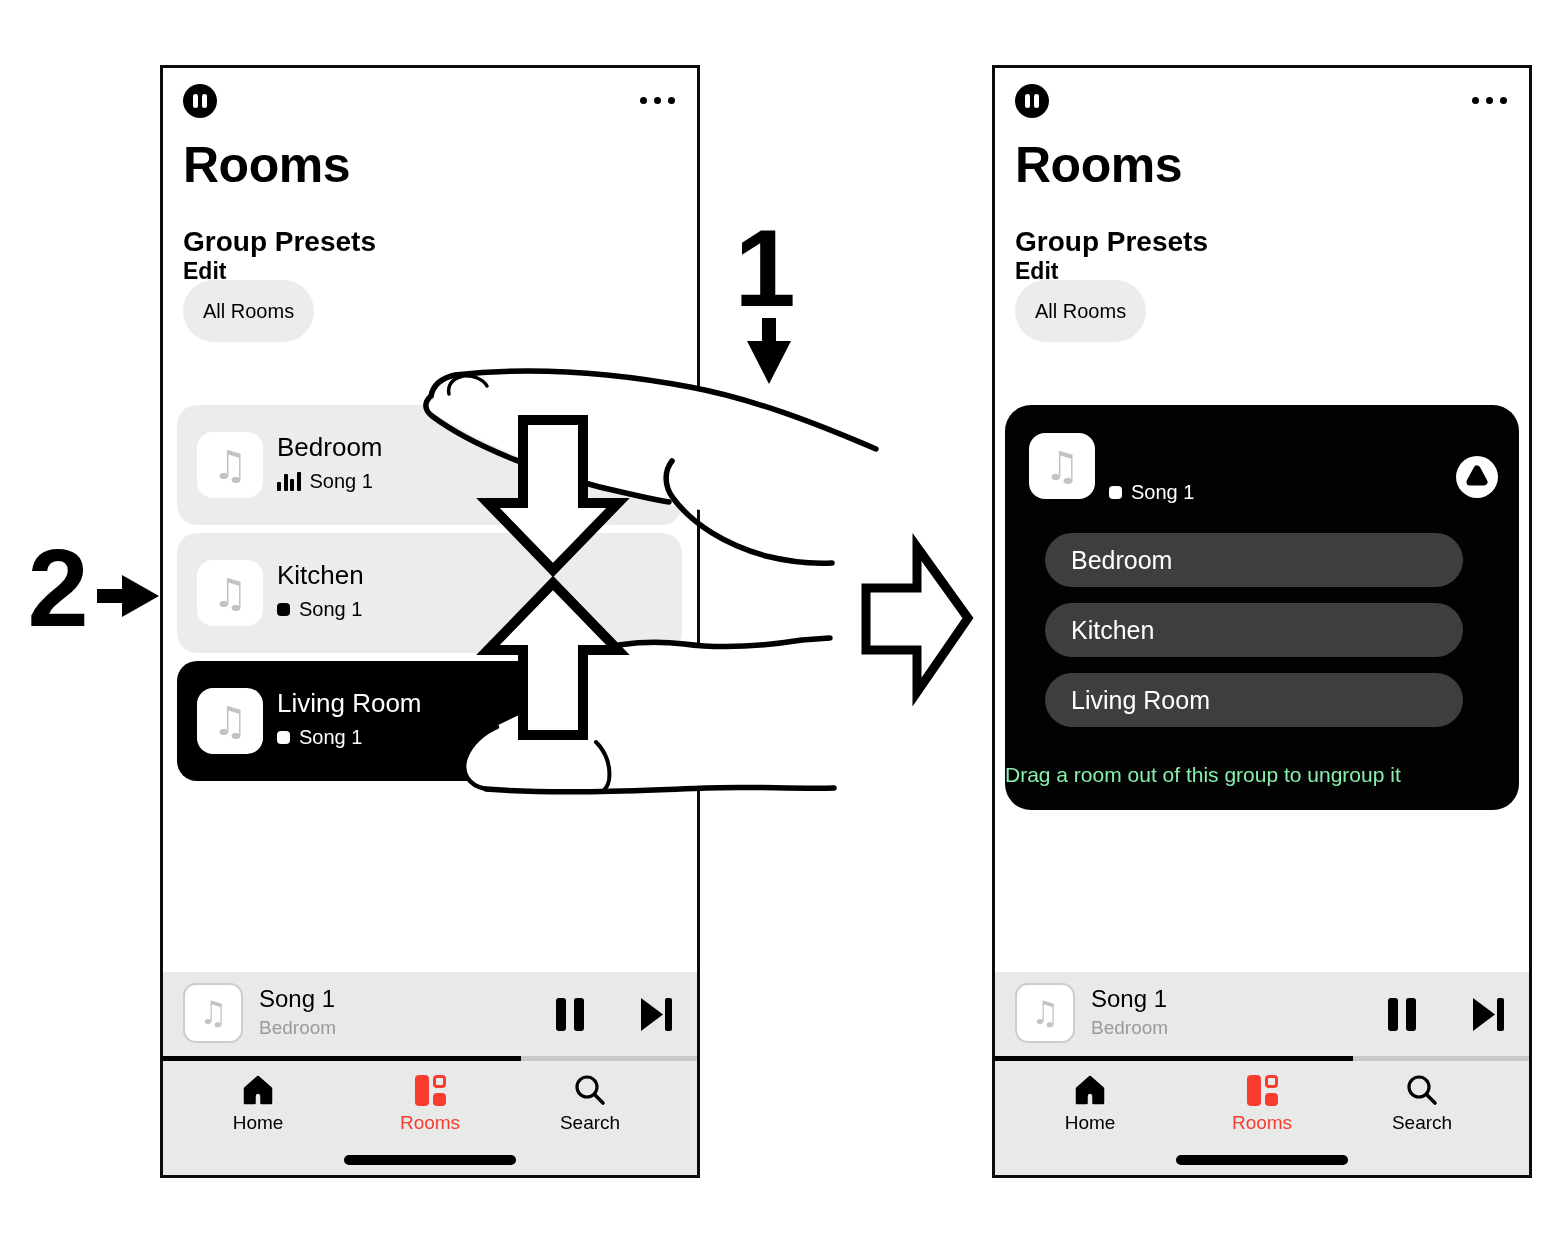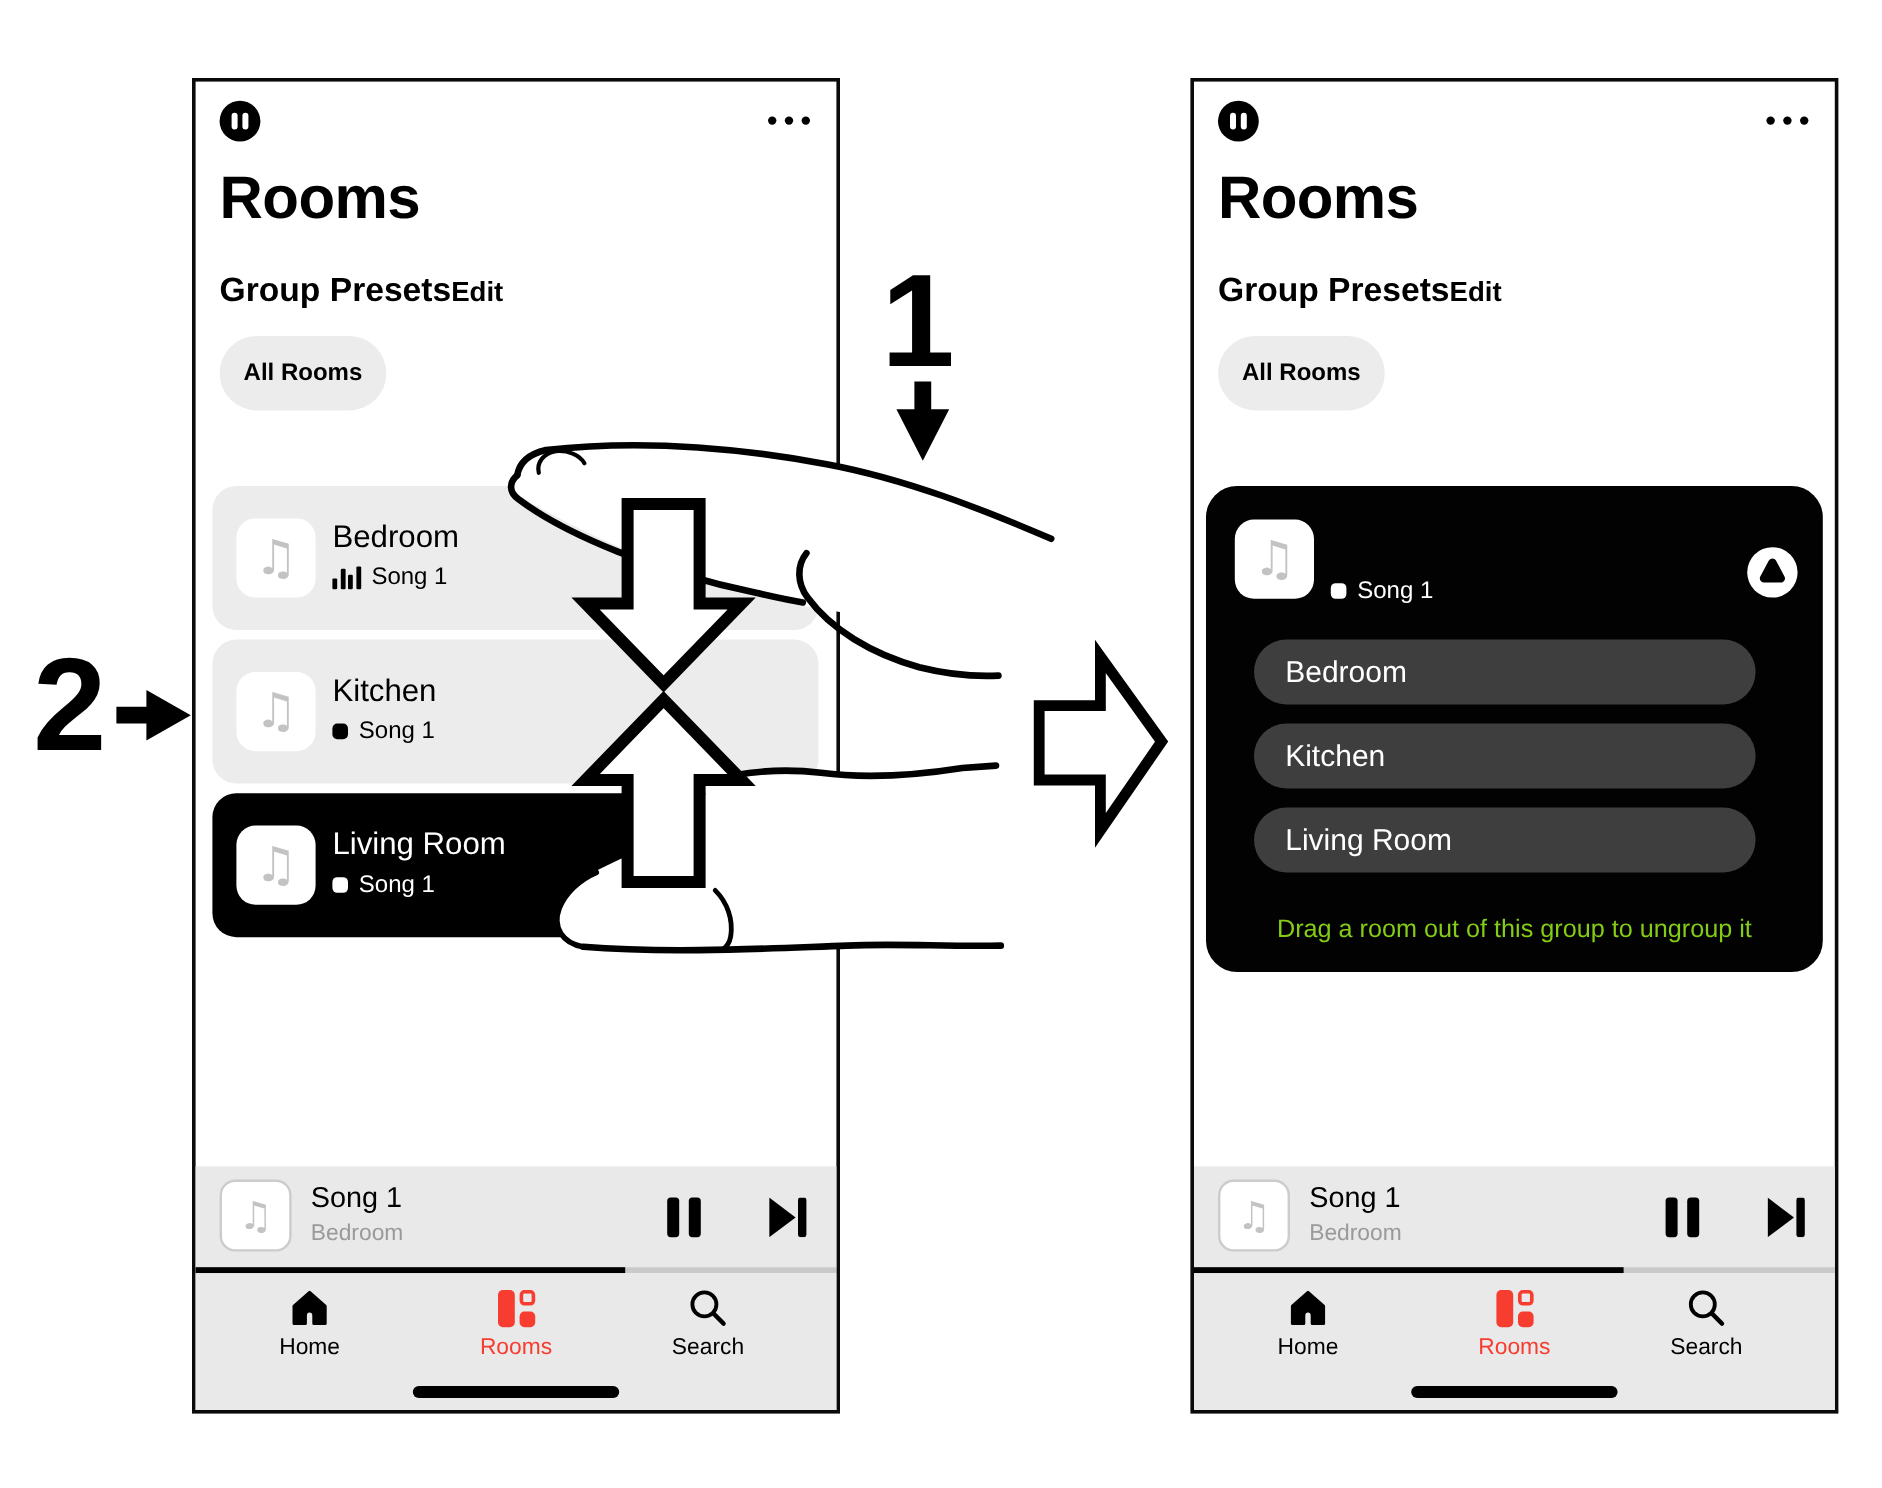--- a/index.html
+++ b/index.html
@@ -17,25 +17,25 @@
   
   .pausebtn{position:absolute;left:20px;top:16px;width:34px;height:34px;border-radius:50%;
             background:#000;display:flex;align-items:center;justify-content:center;gap:4px;}
   .pbar{width:5px;height:14px;background:#fff;border-radius:2.5px;}
   .ellipsis{position:absolute;right:22px;top:29px;display:flex;gap:7px;}
   .ellipsis i{width:7px;height:7px;border-radius:50%;background:#000;}
 
   .page-title{position:absolute;left:20px;top:72px;font-size:50px;font-weight:700;
               letter-spacing:-0.5px;line-height:1;}
   .sectionrow{position:absolute;left:20px;right:22px;top:158px;display:flex;
-              justify-content:flex-start;align-items:baseline;}
+              justify-content:flex-start;align-items:baseline;flex-direction:column;}
   .section-title{font-size:28px;font-weight:700;}
   .edit{font-size:23px;font-weight:700;}
   .pill{position:absolute;left:20px;top:212px;height:62px;border-radius:31px;background:#ececec;
-        display:inline-flex;align-items:center;padding:0 20px;font-size:20px;font-weight:700;}
+        display:inline-flex;align-items:center;padding:0 20px;font-size:20px;font-weight:400;}
 
   
   .card{position:absolute;left:14px;width:505px;height:120px;border-radius:20px;background:#ececec;}
   .card.dark{background:#000;color:#fff;}
   .art{position:absolute;left:20px;top:27px;width:66px;height:66px;background:#fff;border-radius:16px;
        display:flex;align-items:center;justify-content:center;}
   .note{font-family:"DejaVu Sans",sans-serif;color:#c3c3c3;font-size:40px;line-height:1;}
   .roomname{position:absolute;left:100px;top:27px;font-size:26px;}
   .songrow{position:absolute;left:100px;top:65px;display:flex;align-items:center;gap:9px;font-size:20px;}
   .bullet{width:13px;height:13px;border-radius:4px;background:#000;flex:none;}
@@ -48,21 +48,21 @@
   .groupcard{position:absolute;left:10px;top:337px;width:514px;height:405px;border-radius:26px;
              background:#020202;color:#fff;}
   .g-art{position:absolute;left:24px;top:28px;width:66px;height:66px;background:#fff;border-radius:16px;
          display:flex;align-items:center;justify-content:center;}
   .g-title{position:absolute;left:104px;top:36px;font-size:26px;white-space:nowrap;}
   .g-songrow{position:absolute;left:104px;top:76px;display:flex;align-items:center;gap:9px;font-size:20px;}
   .g-songrow .bullet{background:#fff;}
   .g-drop{position:absolute;right:20px;top:50px;width:44px;height:44px;}
   .g-row{position:absolute;left:40px;width:418px;height:54px;border-radius:27px;background:#3e3e3e;
          color:#fff;font-size:25px;line-height:54px;padding-left:26px;}
-  .g-hint{position:absolute;left:0;right:0;top:358px;text-align:center;color:#84cc16;font-size:21px;}
+  .g-hint{position:absolute;left:0;right:0;top:358px;color:#86efac;font-size:21px;}
 
   
   .playerbar{position:absolute;left:0;right:0;top:904px;height:84px;background:#e9e9e9;}
   .part{position:absolute;left:20px;top:11px;width:60px;height:60px;background:#fff;border-radius:13px;
         border:2px solid #ccc;display:flex;align-items:center;justify-content:center;}
   .part .note{font-size:32px;}
   .ptitle{position:absolute;left:96px;top:13px;font-size:24px;}
   .proom{position:absolute;left:96px;top:45px;font-size:19px;color:#9a9a9a;}
   .ppause{position:absolute;left:393px;top:26px;display:flex;gap:8px;}
   .ppause i{width:10px;height:33px;background:#000;border-radius:3px;}

